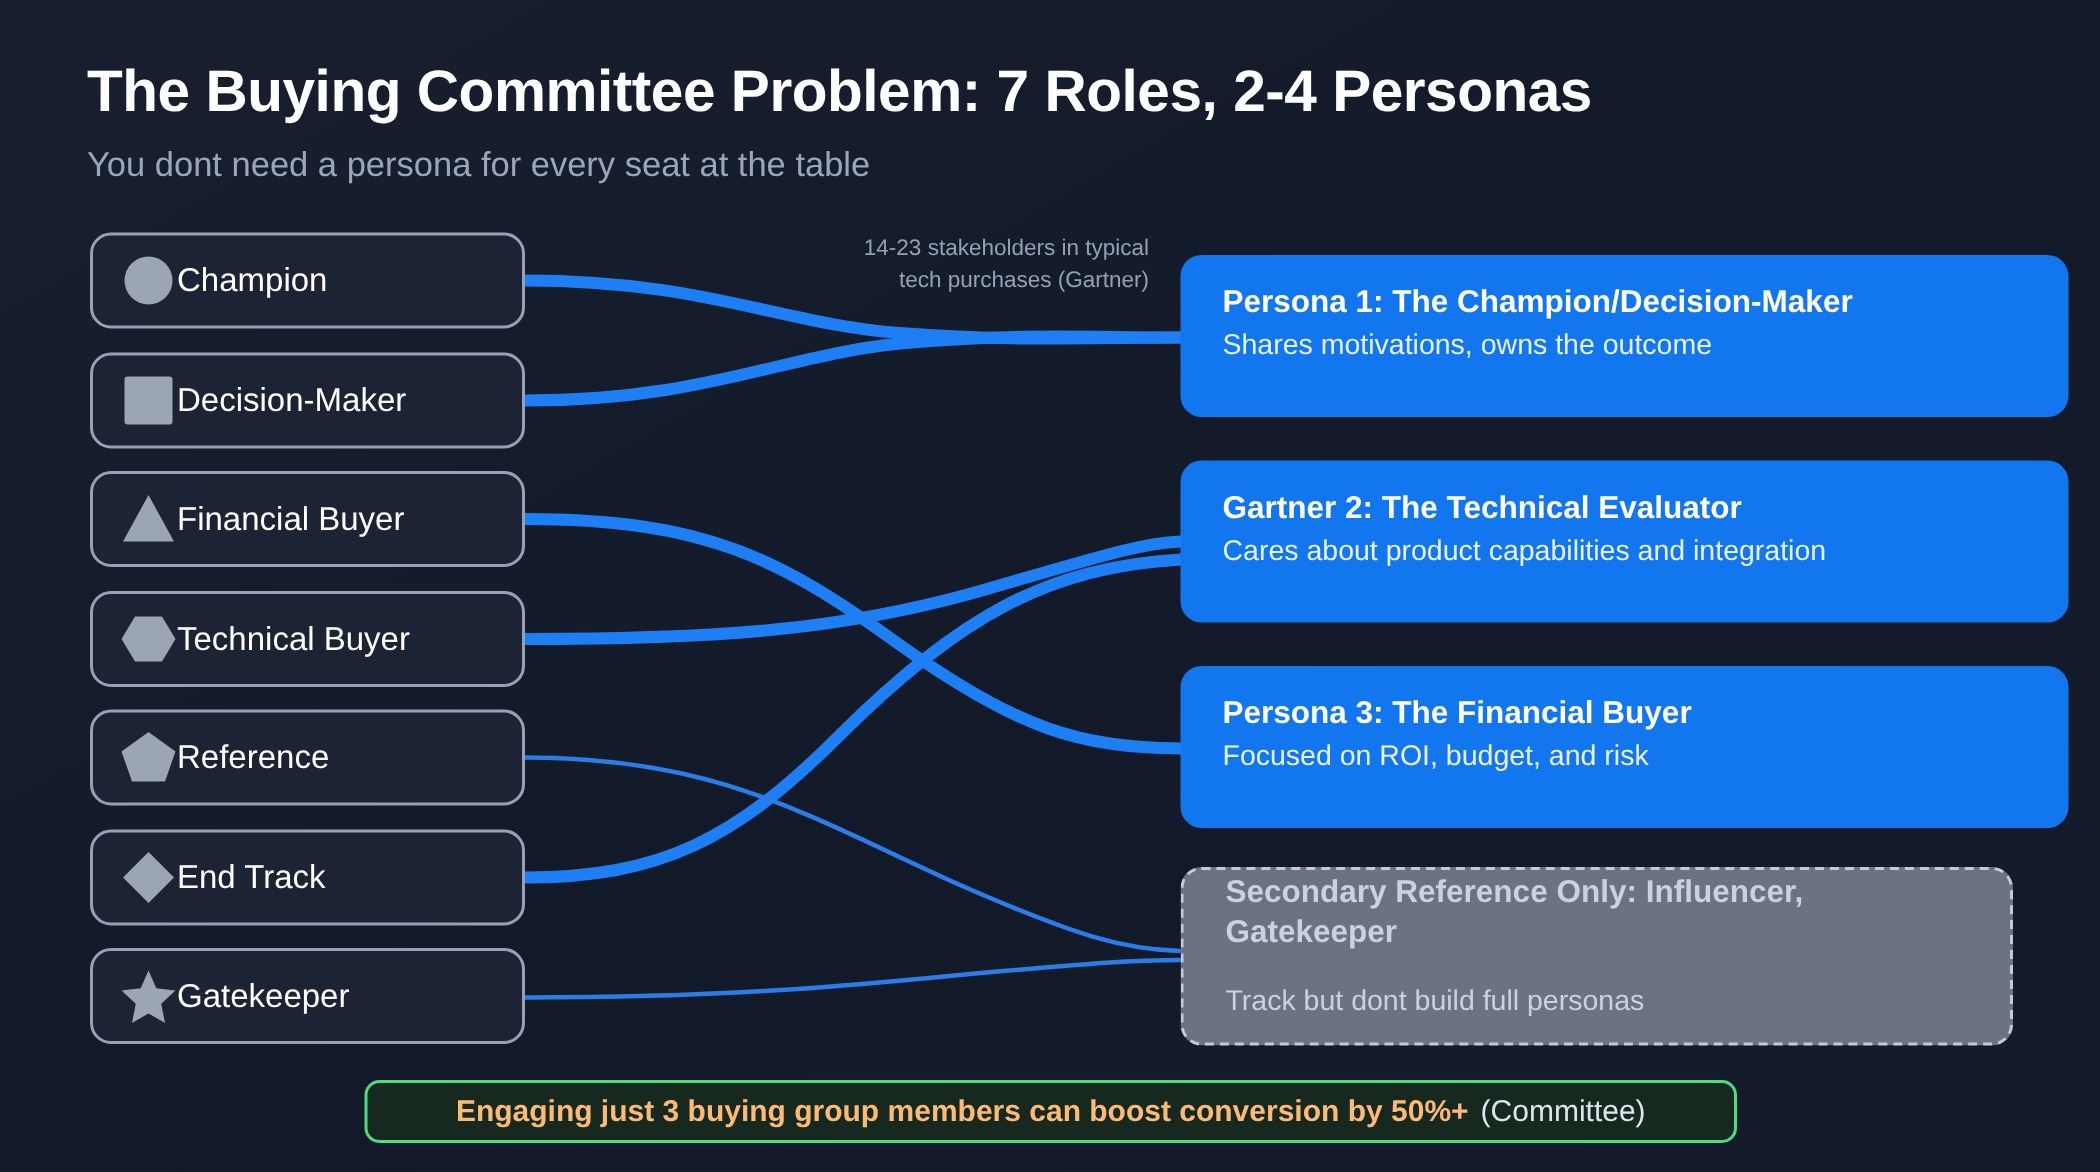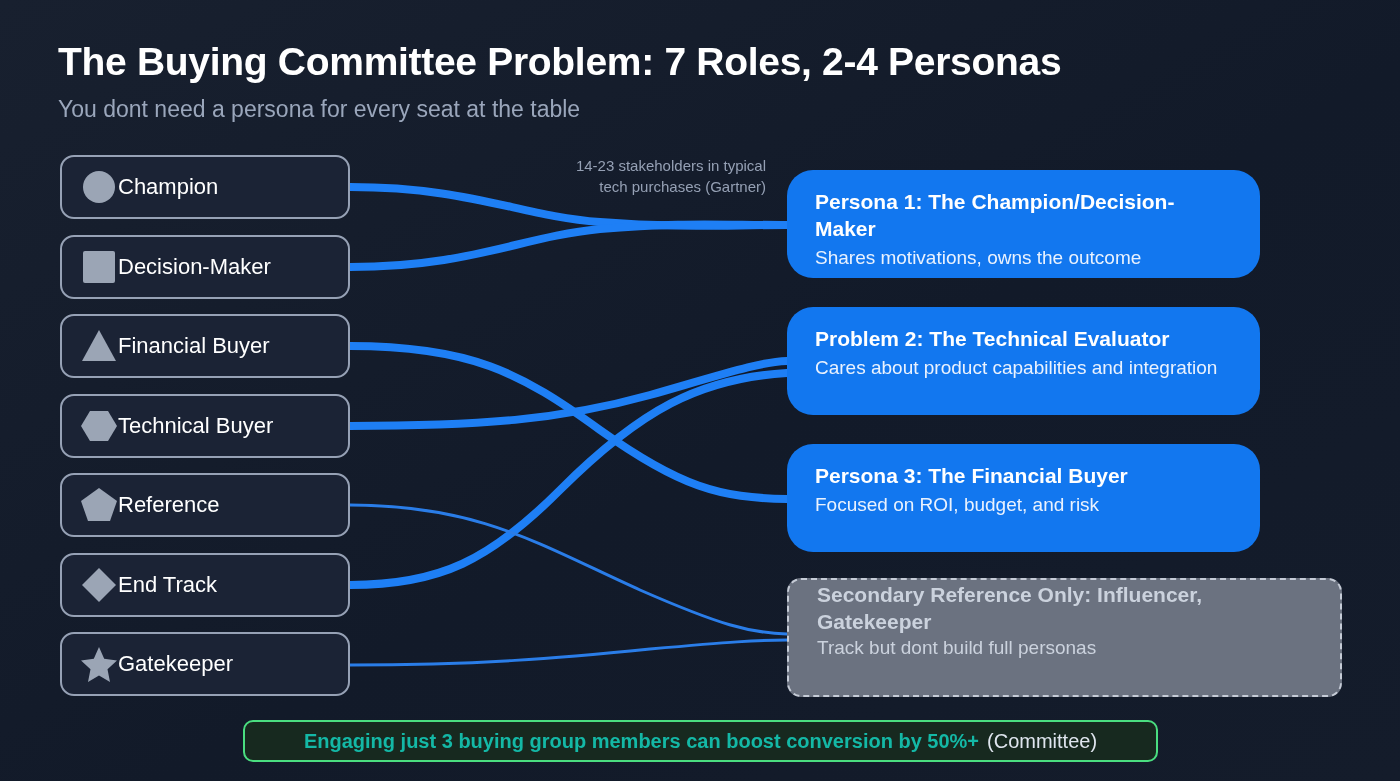--- a/index.html
+++ b/index.html
@@ -94,23 +94,23 @@
     width: 38px;
     height: 38px;
     flex: 0 0 38px;
     display: block;
   }
 
   
   .persona-card {
     position: absolute;
     left: 787px;
-    width: 473px;
+    width: 592px;
     background: #1277ef;
-    border-radius: 26px;
+    border-radius: 14px;
     padding: 18px 26px 20px 28px;
   }
 
   .persona-title {
     font-size: 21px;
     font-weight: bold;
     color: #ffffff;
     line-height: 27px;
   }
 
@@ -138,21 +138,21 @@
     font-size: 21px;
     font-weight: bold;
     color: #cbd2dd;
     line-height: 27px;
   }
 
   .secondary-sub {
     font-size: 19px;
     color: #cbd2dd;
     line-height: 26px;
-    margin-top: 0;
+    margin-top: 20px;
   }
 
   
   .callout {
     position: absolute;
     left: 243px;
     top: 720px;
     width: 915px;
     height: 42px;
     background: #17291f;
@@ -161,21 +161,21 @@
     display: flex;
     align-items: center;
     justify-content: center;
     gap: 8px;
     white-space: nowrap;
   }
 
   .callout-main {
     font-size: 20px;
     font-weight: bold;
-    color: #14b8a6;
+    color: #fdba74;
   }
 
   .callout-source {
     font-size: 20px;
     font-weight: normal;
     color: #dfe5ee;
   }
 </style>
 </head>
 <body>
@@ -255,21 +255,21 @@
     </svg>
     <span class="role-label">Gatekeeper</span>
   </div>
 
   <div class="persona-card" style="top:170px;height:108px">
     <div class="persona-title">Persona 1: The Champion/Decision-Maker</div>
     <div class="persona-sub">Shares motivations, owns the outcome</div>
   </div>
 
   <div class="persona-card" style="top:307px;height:108px">
-    <div class="persona-title">Problem 2: The Technical Evaluator</div>
+    <div class="persona-title">Gartner 2: The Technical Evaluator</div>
     <div class="persona-sub">Cares about product capabilities and integration</div>
   </div>
 
   <div class="persona-card" style="top:444px;height:108px">
     <div class="persona-title">Persona 3: The Financial Buyer</div>
     <div class="persona-sub">Focused on ROI, budget, and risk</div>
   </div>
 
   <div class="secondary-card">
     <div class="secondary-title">Secondary Reference Only: Influencer, Gatekeeper</div>

